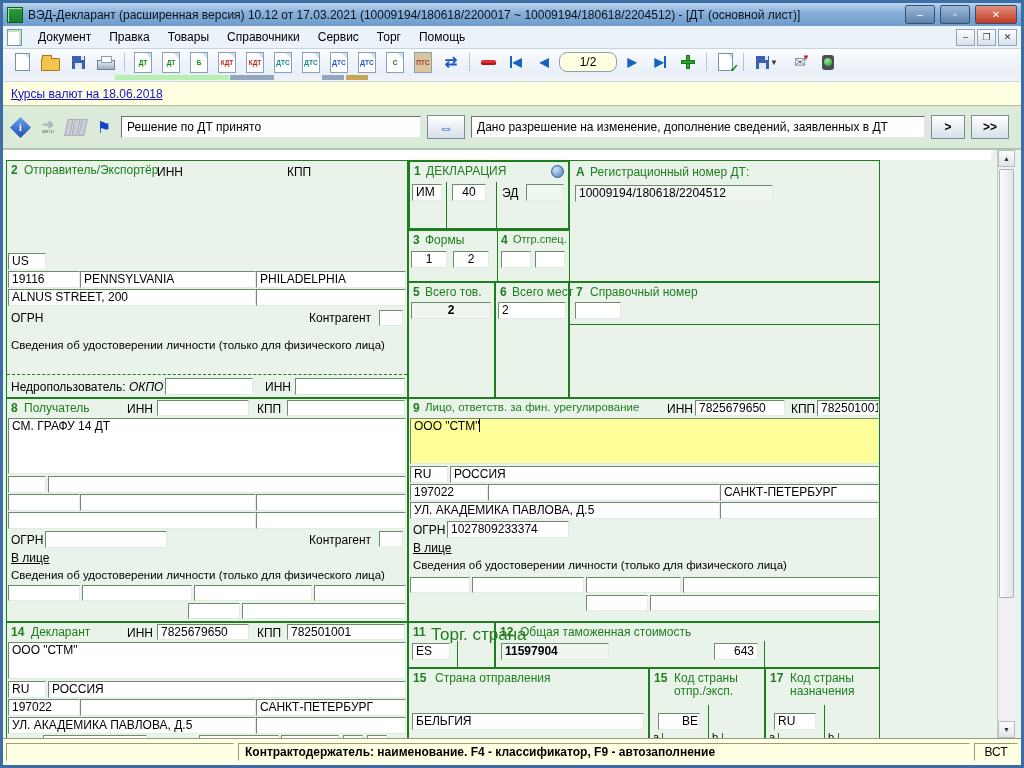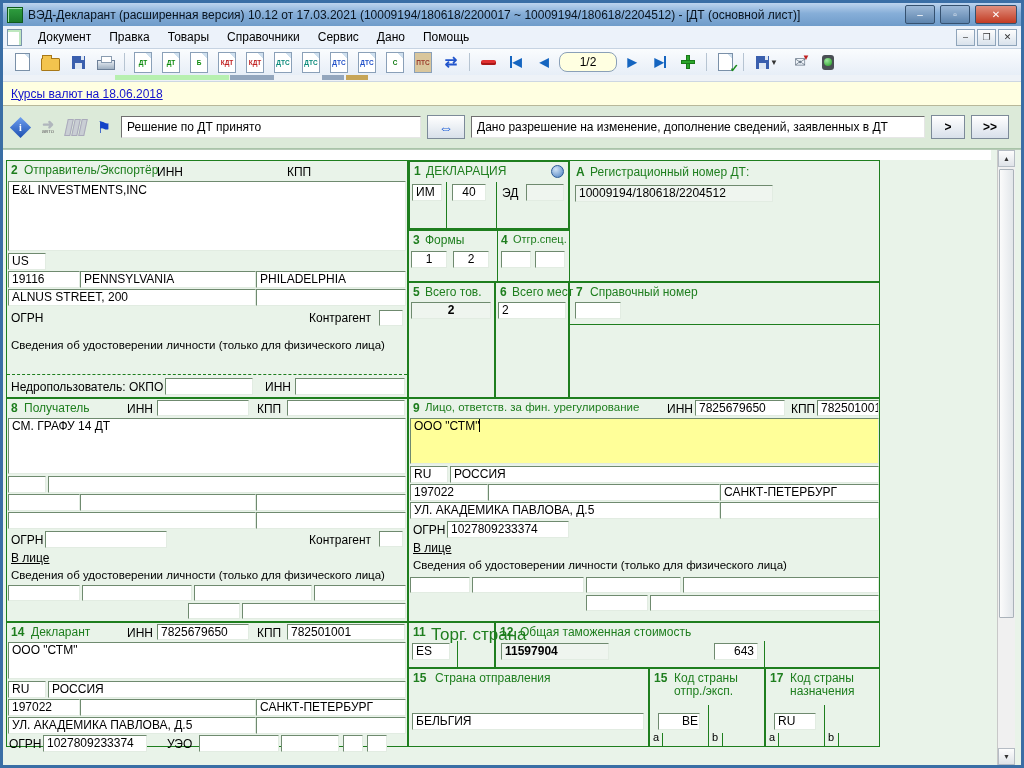--- a/index.html
+++ b/index.html
@@ -105,21 +105,21 @@
     <span class="winbtn close">✕</span>
   </div>
 
   <div class="menubar">
     <span class="docicon-sm"></span>
     <span class="menuitem">Документ</span>
     <span class="menuitem">Правка</span>
     <span class="menuitem">Товары</span>
     <span class="menuitem">Справочники</span>
     <span class="menuitem">Сервис</span>
-    <span class="menuitem">Дано</span>
+    <span class="menuitem">Торг</span>
     <span class="menuitem">Помощь</span>
     <span class="mdibtns">
       <span class="mdibtn">–</span>
       <span class="mdibtn">❐</span>
       <span class="mdibtn">✕</span>
     </span>
   </div>
 
   <div class="toolbar">
     <span class="tbtn">
@@ -251,34 +251,33 @@
   </div>
 
   <div class="form">
     <div style="position:absolute;left:0;top:0;width:988px;height:10px;background:#fff;"></div>
 
     <div class="sec" style="left:3px;top:10px;width:402px;height:238px;">
       <span class="num" style="left:4px;top:2px;">2</span>
       <span class="gt" style="left:17px;top:2px;">Отправитель/Экспортёр</span>
       <span class="bl" style="left:150px;top:4px;">ИНН</span>
       <span class="bl" style="left:280px;top:4px;">КПП</span>
-      <div class="fld" style="left:1px;top:20px;width:398px;height:70px;line-height:16px;">E&amp;L INVESTMENTS,INC</div>
       <div class="fld" style="left:1px;top:92px;width:38px;">US</div>
       <div class="fld" style="left:1px;top:110px;width:72px;">19116</div>
       <div class="fld" style="left:73px;top:110px;width:176px;">PENNSYLVANIA</div>
       <div class="fld" style="left:249px;top:110px;width:150px;">PHILADELPHIA</div>
       <div class="fld" style="left:1px;top:128px;width:248px;">ALNUS STREET, 200</div>
       <div class="fld" style="left:249px;top:128px;width:150px;"></div>
       <span class="bl" style="left:4px;top:150px;">ОГРН</span>
       <span class="bl" style="left:302px;top:150px;">Контрагент</span>
       <div class="fld" style="left:372px;top:149px;width:24px;height:16px;"></div>
       <span class="bl" style="left:4px;top:178px;font-size:11.5px;">Сведения об удостоверении личности (только для физического лица)</span>
       <div class="dash" style="left:0;top:213px;width:400px;"></div>
       <span class="bl" style="left:4px;top:219px;">Недропользователь:</span>
-      <span class="bl" style="left:122px;top:219px;">ОКПО</span>
+      <span class="bl" style="left:122px;top:219px;font-style:italic;">ОКПО</span>
       <div class="fld" style="left:158px;top:217px;width:88px;"></div>
       <span class="bl" style="left:258px;top:219px;">ИНН</span>
       <div class="fld" style="left:288px;top:217px;width:110px;"></div>
     </div>
 
     <div class="sec sec2px" style="left:405px;top:10px;width:162px;height:70px;">
       <span class="num" style="left:4px;top:2px;">1</span>
       <span class="gt" style="left:16px;top:2px;">ДЕКЛАРАЦИЯ</span>
       <span class="globe" style="right:4px;top:3px;"></span>
       <div class="fld" style="left:2px;top:22px;width:30px;">ИМ</div>
@@ -446,14 +445,19 @@
       <div class="vline" style="left:72px;top:64px;height:13px;"></div>
     </div>
 
     <div class="sb">
       <span class="up">▲</span>
       <span class="thumb"></span>
       <span class="dn">▼</span>
     </div>
   </div>
 
+  <div class="statusbar">
+    <span class="scell" style="width:228px;"></span>
+    <span class="scell" style="flex:1;font-weight:bold;">Контрактодержатель: наименование. F4 - классификатор, F9 - автозаполнение</span>
+    <span class="scell" style="width:44px;justify-content:center;">ВСТ</span>
+  </div>
 
 </div>
 
 </body></html>

